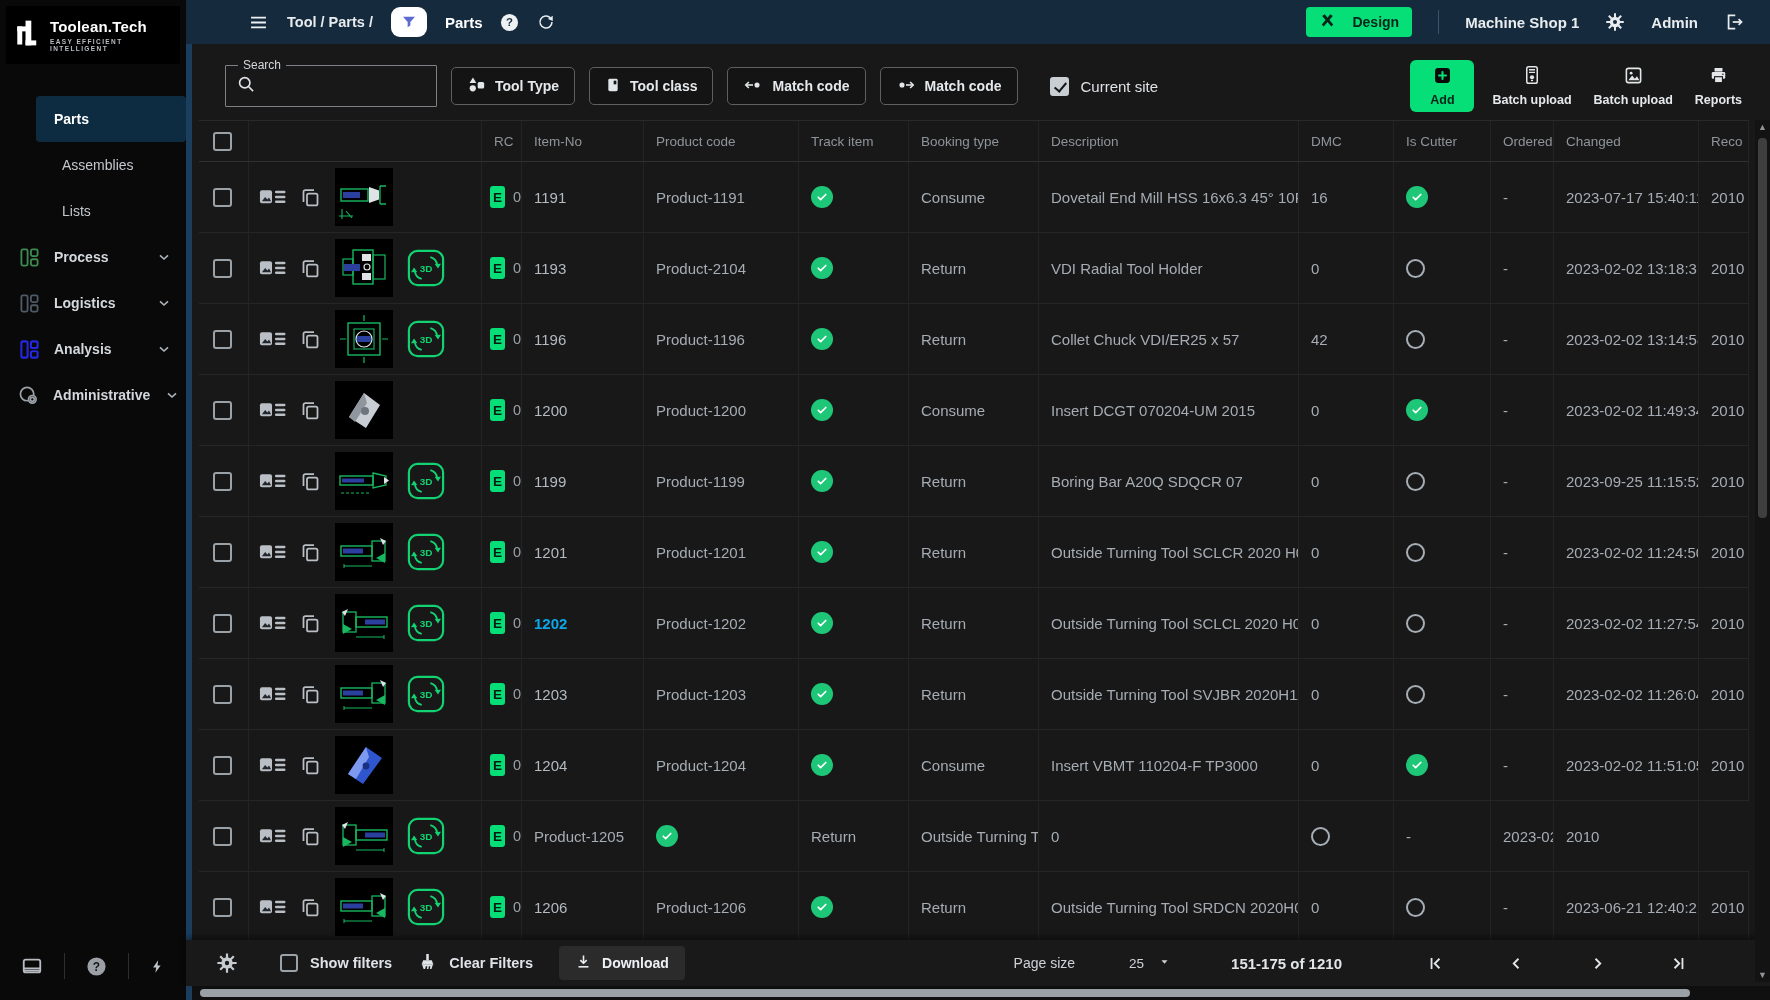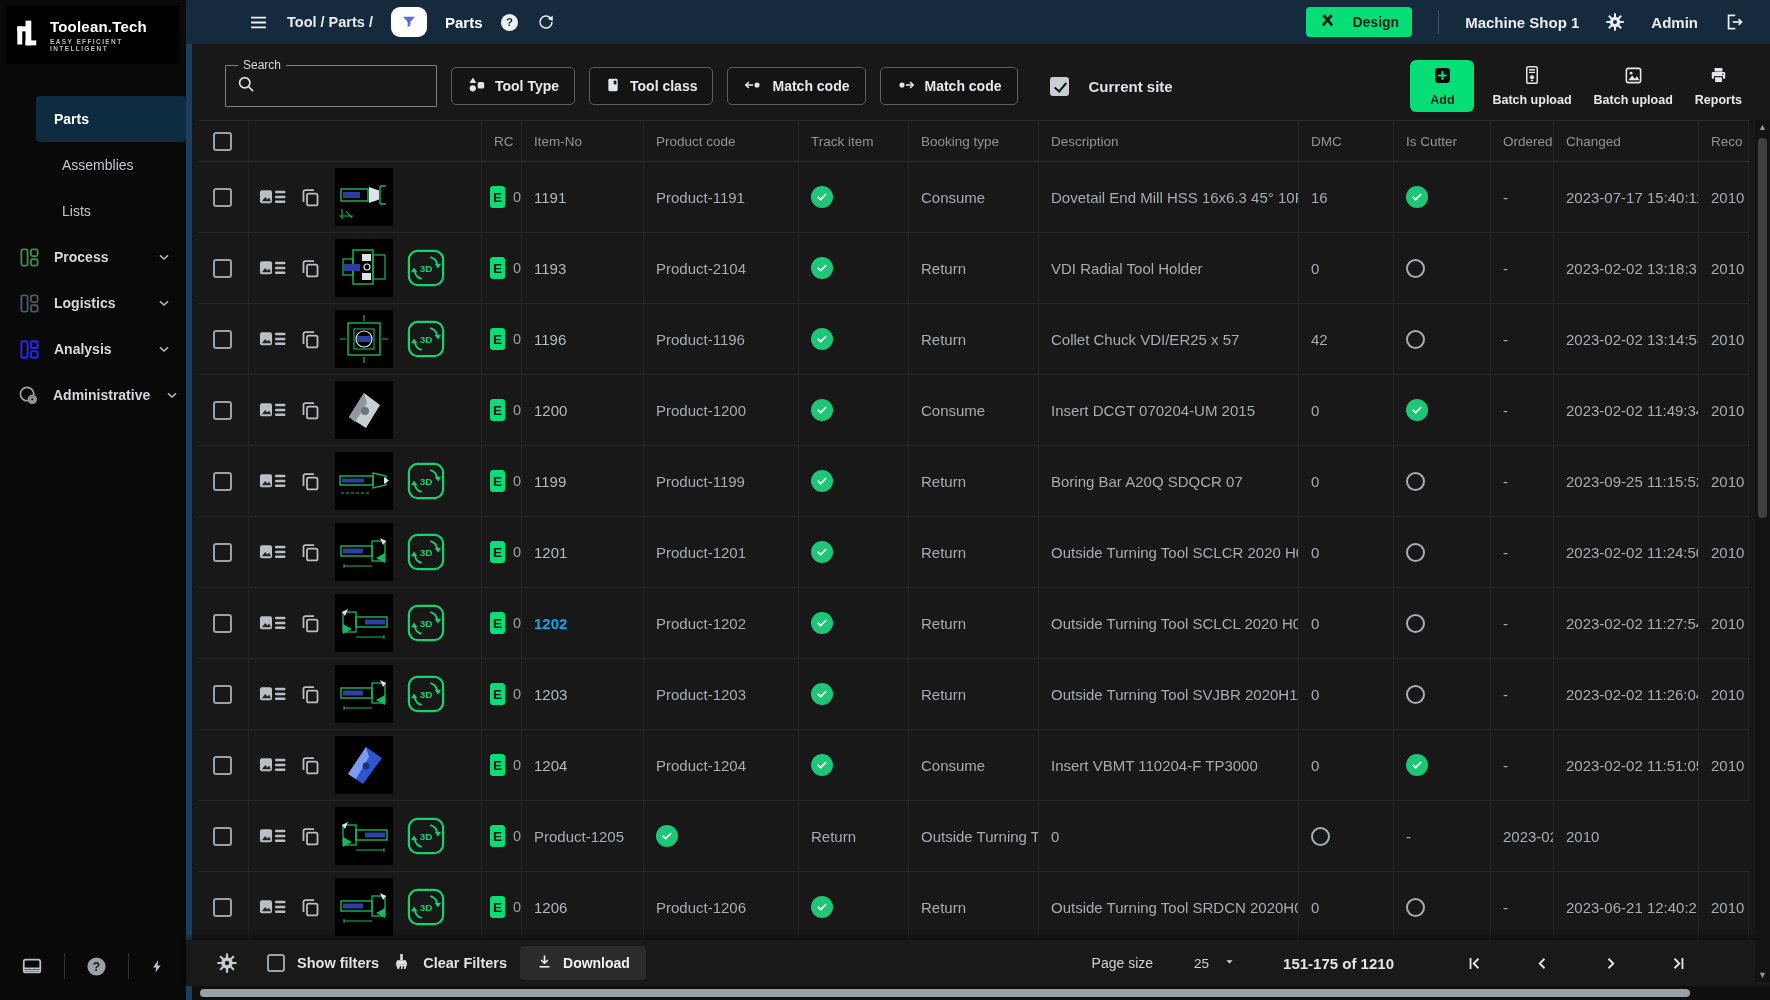--- a/index.html
+++ b/index.html
@@ -38,21 +38,21 @@
   .tb-vdiv { width:1px; height:24px; background:#3b5469; }
   .site-name, .user-name { color:#e8ecef; font-size:15px; font-weight:bold; cursor:pointer; }
   .tb-ic { display:flex; cursor:pointer; }
 
   
   .toolbar { height:52px; margin:16px 24px 8px 39px; display:flex; align-items:center; gap:14px; }
   .search-box { position:relative; width:212px; height:42px; border:1px solid #7d8186; border-radius:1px; display:flex; align-items:center; padding:0 10px; gap:8px; }
   .search-box .flabel { position:absolute; top:-8px; left:12px; background:#181818; padding:0 5px; font-size:12px; color:#d4d8dc; }
   .search-box input { background:transparent; border:none; outline:none; color:#e8ecef; font-size:15px; width:170px; font-family:inherit; }
   .fbtn { height:38px; background:#141414; border:1px solid #5f5f5f; border-radius:5px; color:#e6e9ec; font-size:14px; font-weight:bold; display:flex; align-items:center; gap:9px; padding:0 15px; cursor:pointer; font-family:inherit; }
-  .cksec { display:flex; align-items:center; gap:20px; margin-left:18px; cursor:pointer;font-weight:bold; }
+  .cksec { display:flex; align-items:center; gap:12px; margin-left:18px; cursor:pointer; }
   .ckbox { width:19px; height:19px; border:2px solid #9aa2a8; border-radius:3px; flex-shrink:0; }
   .ckbox.checked { background:#c9ced3; border-color:#c9ced3; position:relative; }
   .ckbox.checked::after { content:""; position:absolute; left:5px; top:1px; width:5px; height:10px; border-right:2.6px solid #12161a; border-bottom:2.6px solid #12161a; transform:rotate(40deg); }
   .cklabel { color:#dfe2e6; font-size:15px; }
   .tb-spacer { flex:1; }
   .add-btn { width:64px; height:52px; background:#06df77; border:none; border-radius:6px; display:flex; flex-direction:column; align-items:center; justify-content:center; gap:4px; cursor:pointer; font-family:inherit; }
   .add-btn .albl { color:#06231a; font-size:12.5px; font-weight:bold; }
   .icbtn { background:none; border:none; display:flex; flex-direction:column; align-items:center; gap:5px; cursor:pointer; padding:0 4px; font-family:inherit; }
   .icbtn .iblbl { color:#e6e9ec; font-size:12.5px; font-weight:bold; white-space:nowrap; }
 
@@ -75,21 +75,21 @@
   .okc { width:22px; height:22px; background:#1ec778; border-radius:50%; display:flex; align-items:center; justify-content:center; flex-shrink:0; }
   .emptyc { width:19px; height:19px; border:2.5px solid #a6adb4; border-radius:50%; flex-shrink:0; }
 
   
   .vscroll { position:absolute; right:0; top:120px; bottom:18px; width:15px; background:#131313; z-index:4; display:flex; flex-direction:column; align-items:center; }
   .vs-arrow { color:#8f949a; font-size:9px; line-height:14px; height:14px; }
   .vs-thumb { width:9px; border-radius:4px; background:#3f3f3f; margin-top:4px; height:380px; }
   .vs-fill { flex:1; }
 
   
-  .bottombar { height:46px; background:#191919; box-shadow:0 -3px 6px rgba(0,0,0,.45); display:flex; align-items:center; padding:0 64px 0 30px; gap:13px; flex-shrink:0; position:relative; z-index:3; }
+  .bottombar { height:46px; background:#191919; box-shadow:0 -3px 6px rgba(0,0,0,.45); display:flex; align-items:center; padding:0 64px 0 30px; gap:26px; flex-shrink:0; position:relative; z-index:3; }
   .bb-group { display:flex; align-items:center; gap:12px; cursor:pointer; }
   .bb-label { color:#dfe2e6; font-size:14.5px; font-weight:bold; }
   .dl-btn { background:#2b2b2b; border:none; border-radius:4px; height:34px; padding:0 16px; display:flex; align-items:center; gap:10px; color:#eef1f4; font-size:14px; font-weight:bold; cursor:pointer; font-family:inherit; }
   .bb-spacer { flex:1; }
   .ps-label { color:#cfd3d7; font-size:14px; }
   .ps-select { display:flex; align-items:center; gap:14px; margin:0 34px 0 28px; cursor:pointer; }
   .ps-value { color:#cfd3d7; font-size:13.5px; }
   .range-label { color:#e3e6e9; font-size:15px; font-weight:bold; margin-right:40px; }
   .pg-btn { background:none; border:none; display:flex; cursor:pointer; padding:4px; margin:0 14px; }
 

